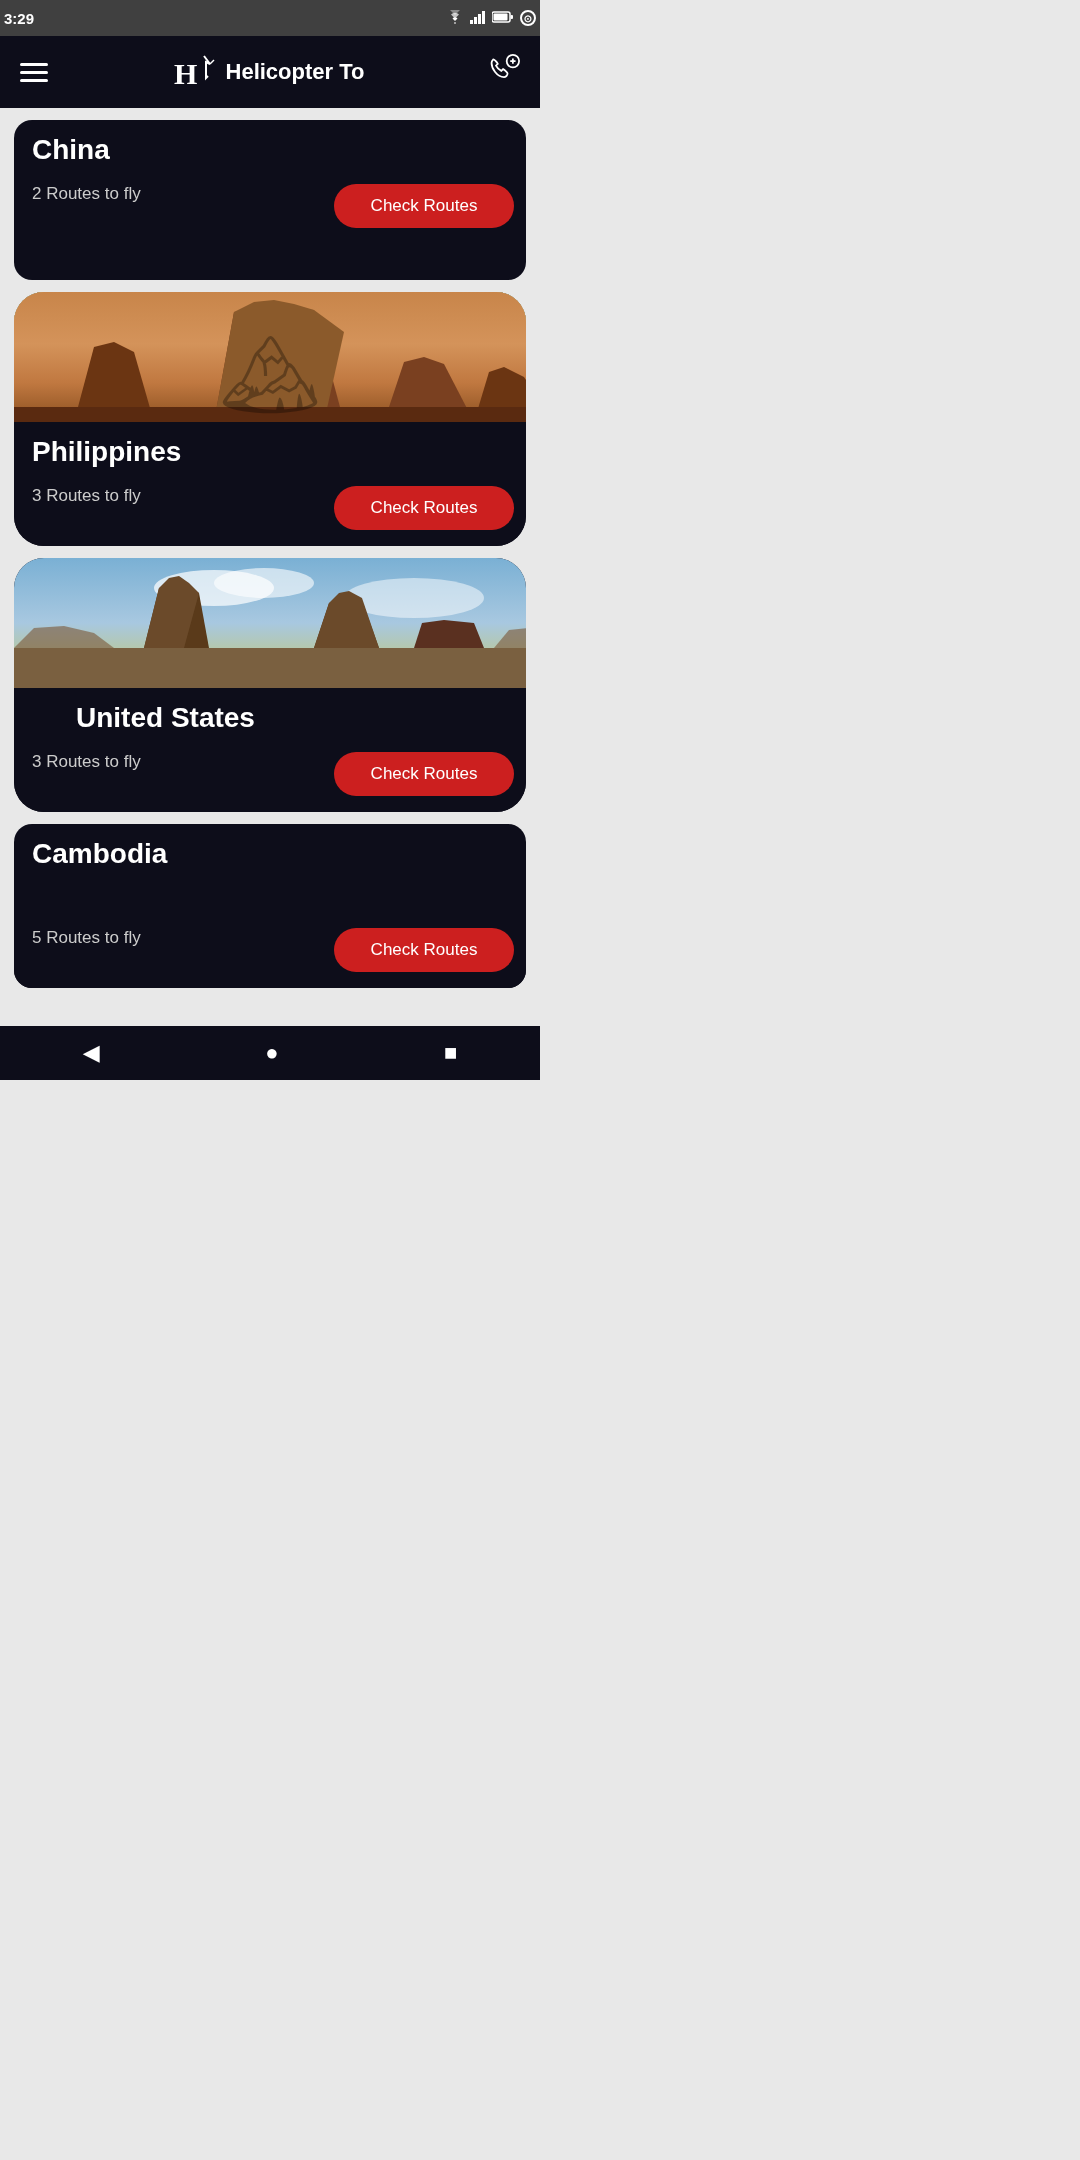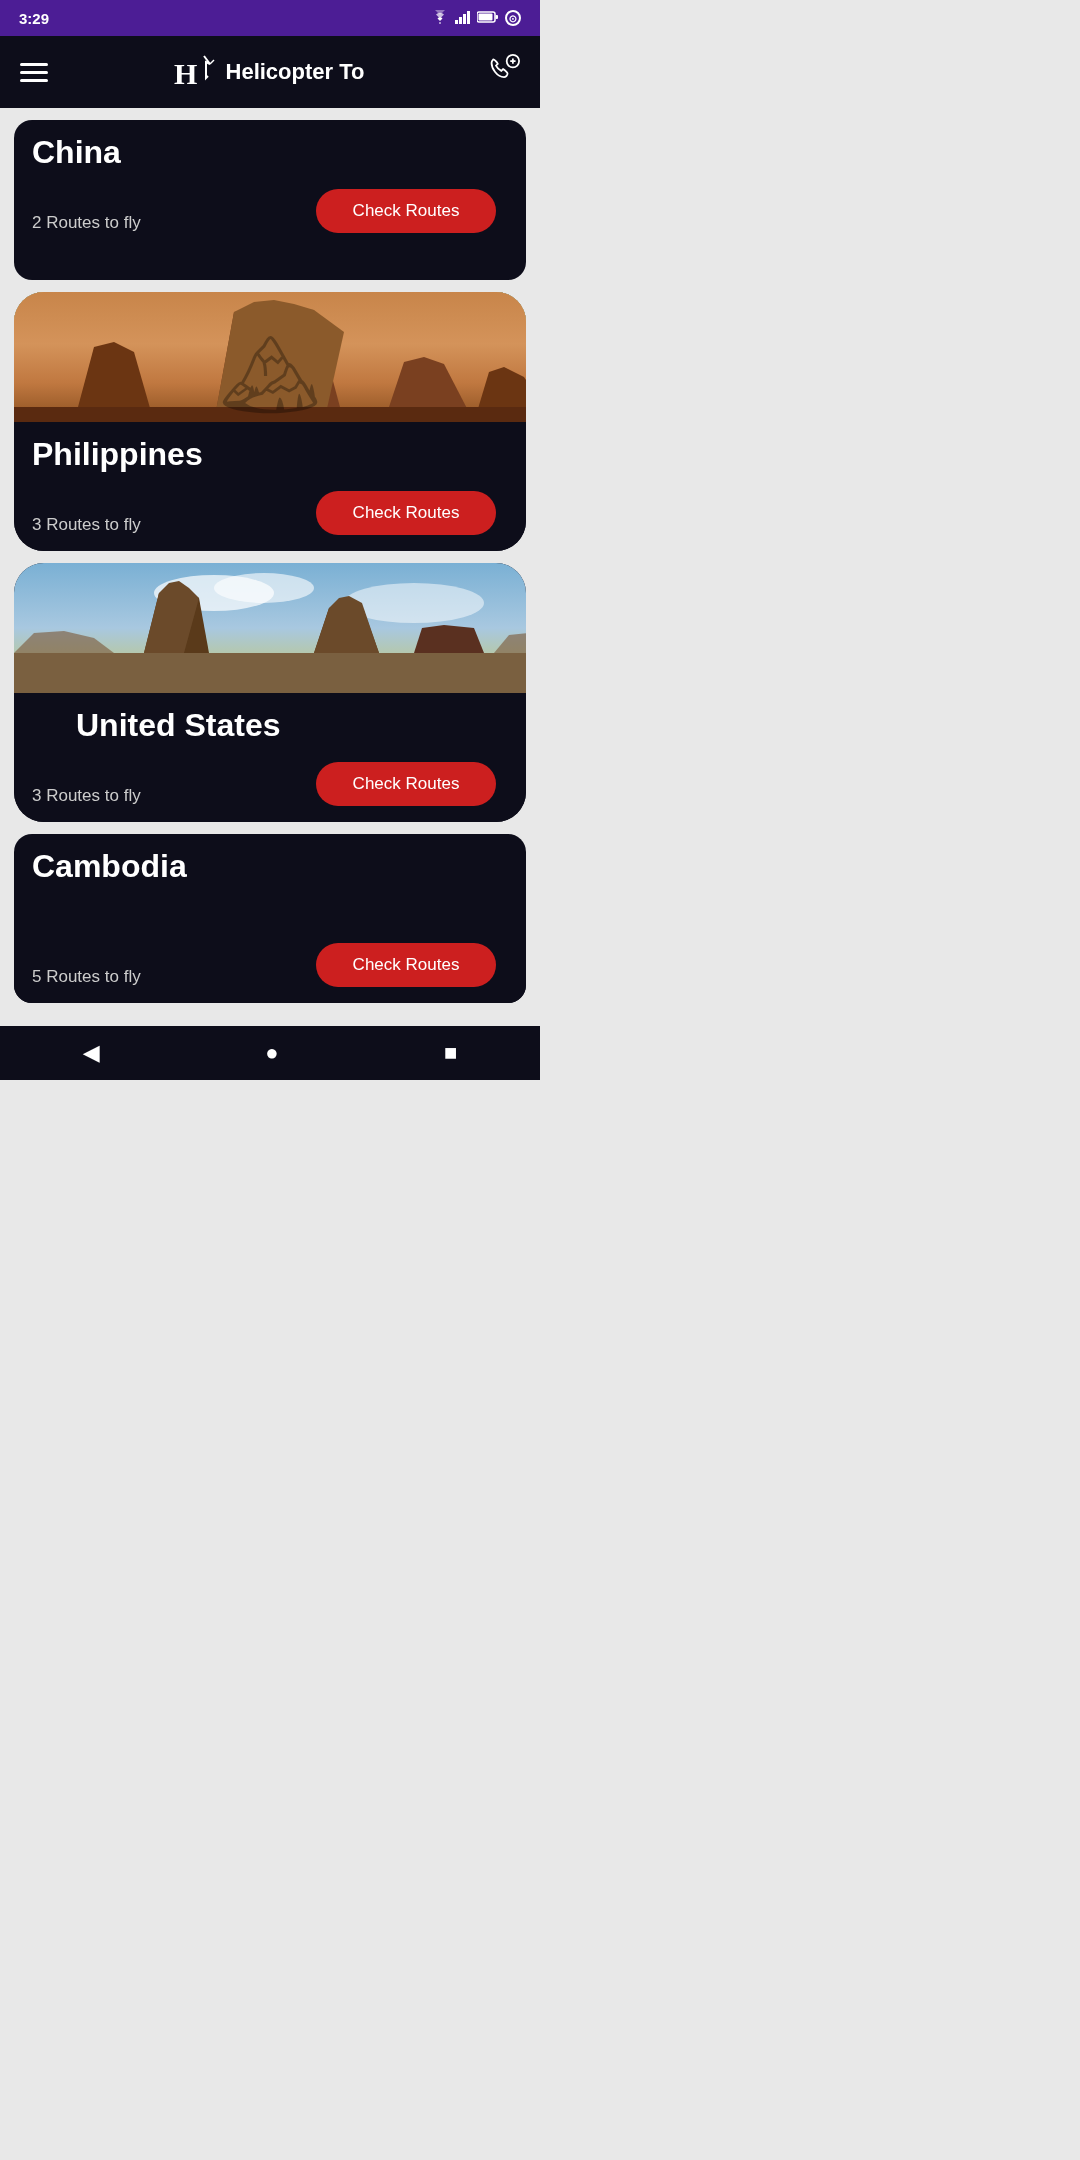--- a/index.html
+++ b/index.html
@@ -9,26 +9,26 @@
       width: 540px;
       min-height: 1080px;
       background: #e8e8e8;
       font-family: 'Arial', sans-serif;
       display: flex;
       flex-direction: column;
     }
 
     
     .status-bar {
-      background: #4c1d95;
+      background: #404040;
       color: #fff;
       display: flex;
       align-items: center;
       justify-content: space-between;
-      padding: 6px 19px;
+      padding: 6px 4px;
       height: 36px;
       font-size: 14px;
       font-weight: bold;
     }
     .status-bar .time { font-size: 15px; font-weight: bold; }
     .status-bar .icons { display: flex; align-items: center; gap: 6px; }
     .status-icon { font-size: 13px; }
 
     
     .header {
@@ -114,30 +114,30 @@
       position: absolute;
       bottom: 0;
       left: 50%;
       transform: translateX(-50%);
       font-size: 80px;
       opacity: 0.3;
     }
 
     .card-name {
       color: #fff;
-      font-size: 32px;
+      font-size: 28px;
       font-weight: bold;
       padding: 14px 18px 6px 18px;
     }
 
     .card-footer {
       display: flex;
-      align-items: flex-end;
+      align-items: flex-start;
       justify-content: space-between;
-      padding: 12px 30px 16px 18px;
+      padding: 12px 12px 16px 18px;
       background: #0d0d1a;
     }
 
     .routes-text {
       color: #ccc;
       font-size: 17px;
     }
 
     .check-routes-btn {
       background: #cc1f1f;

